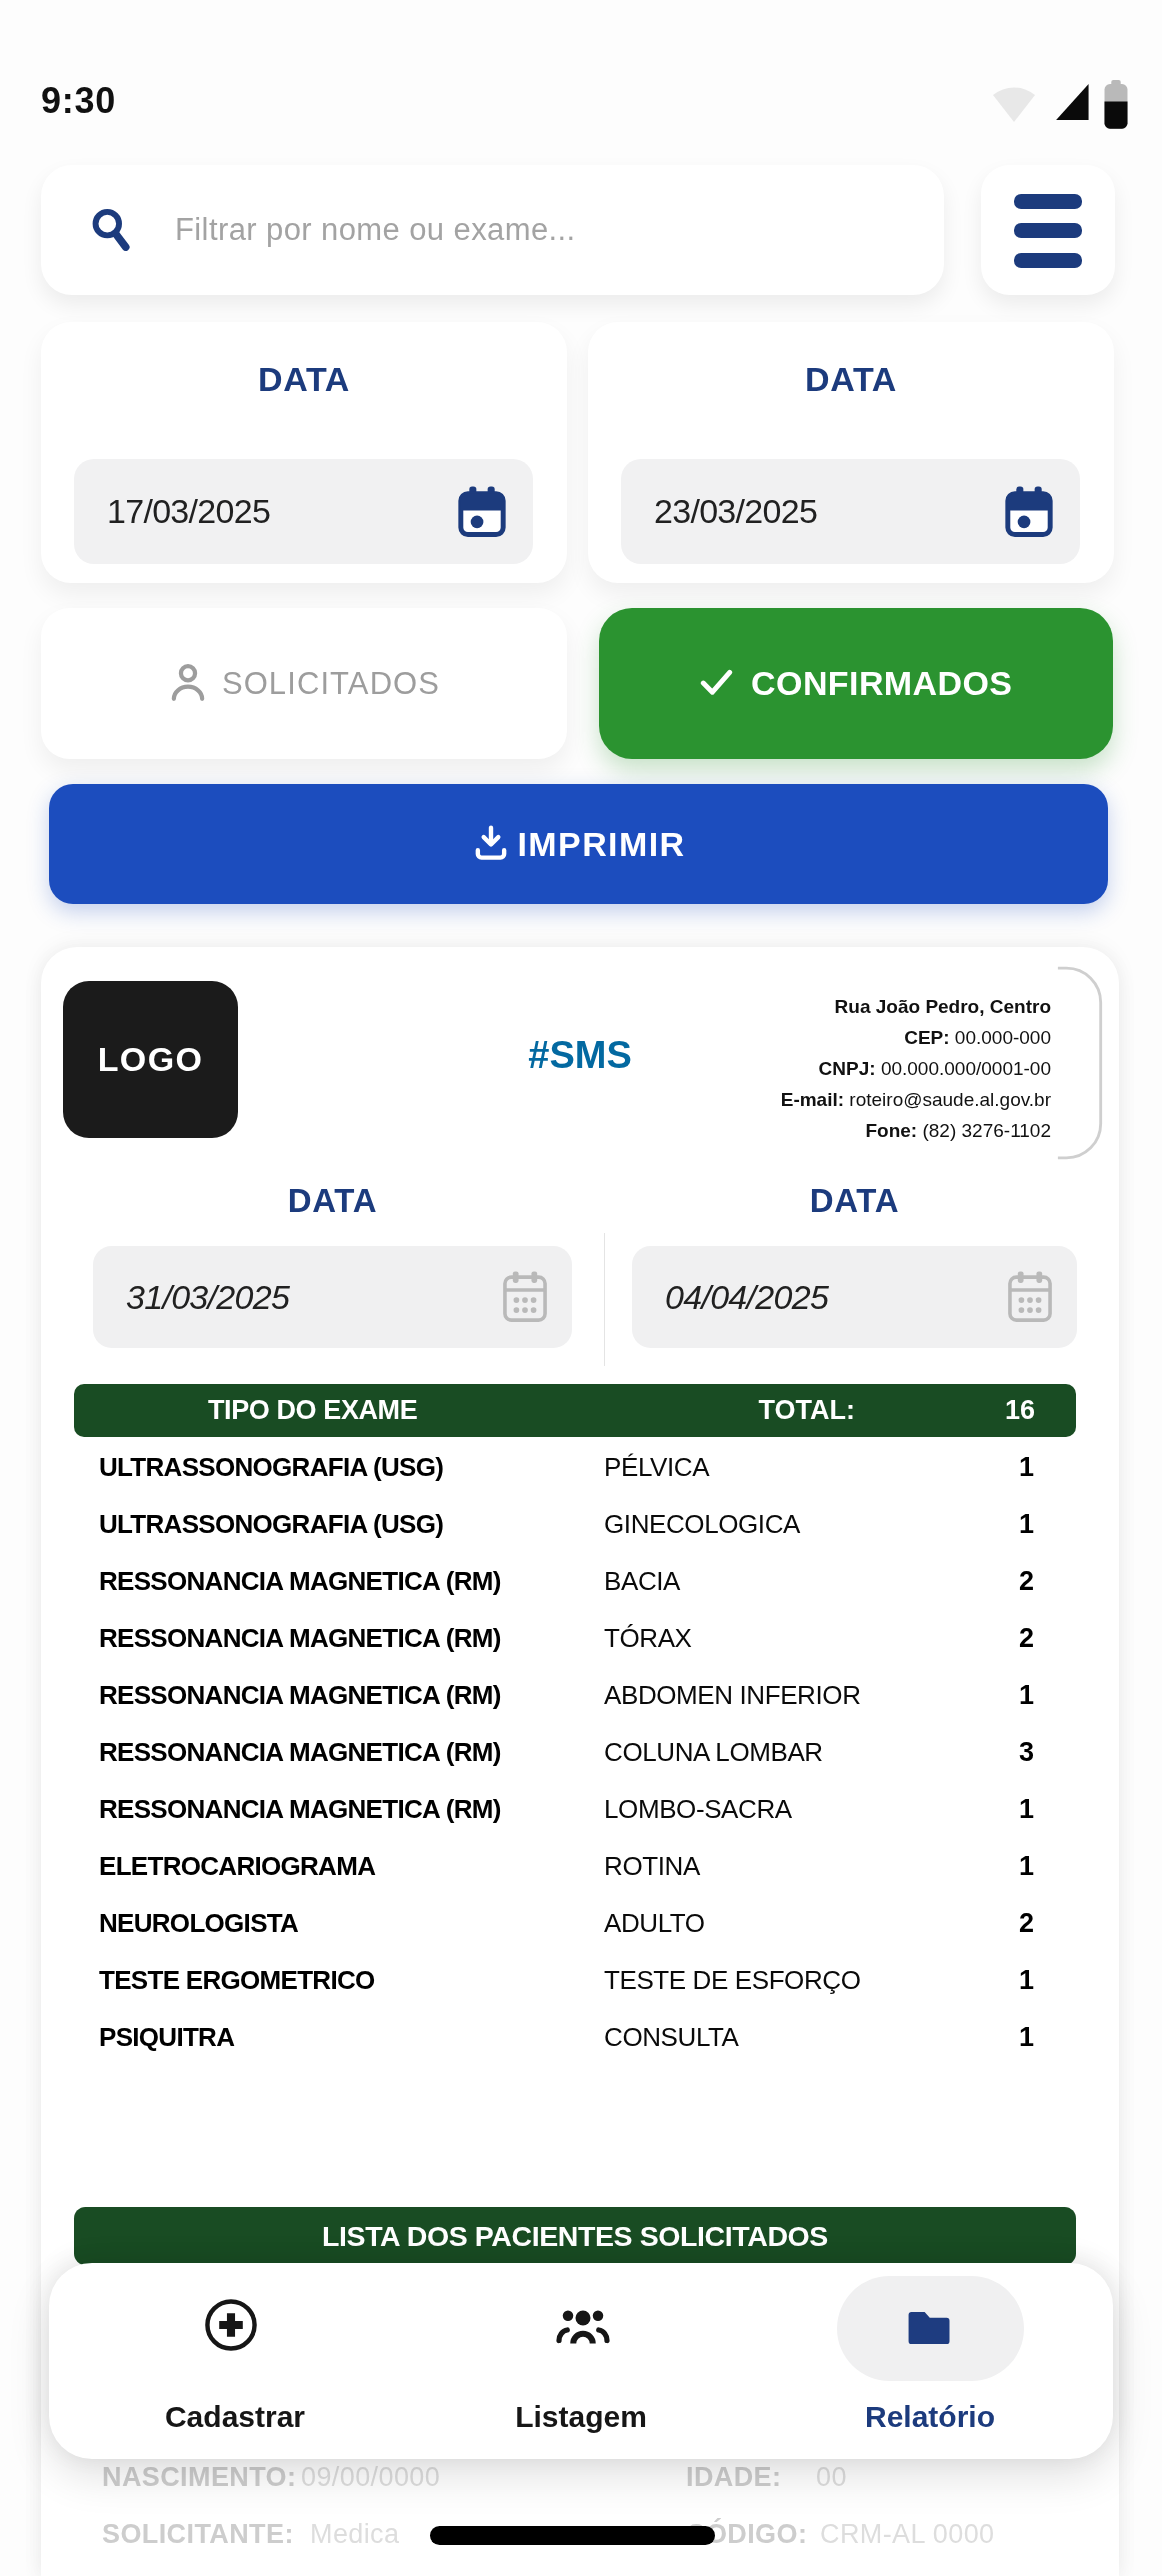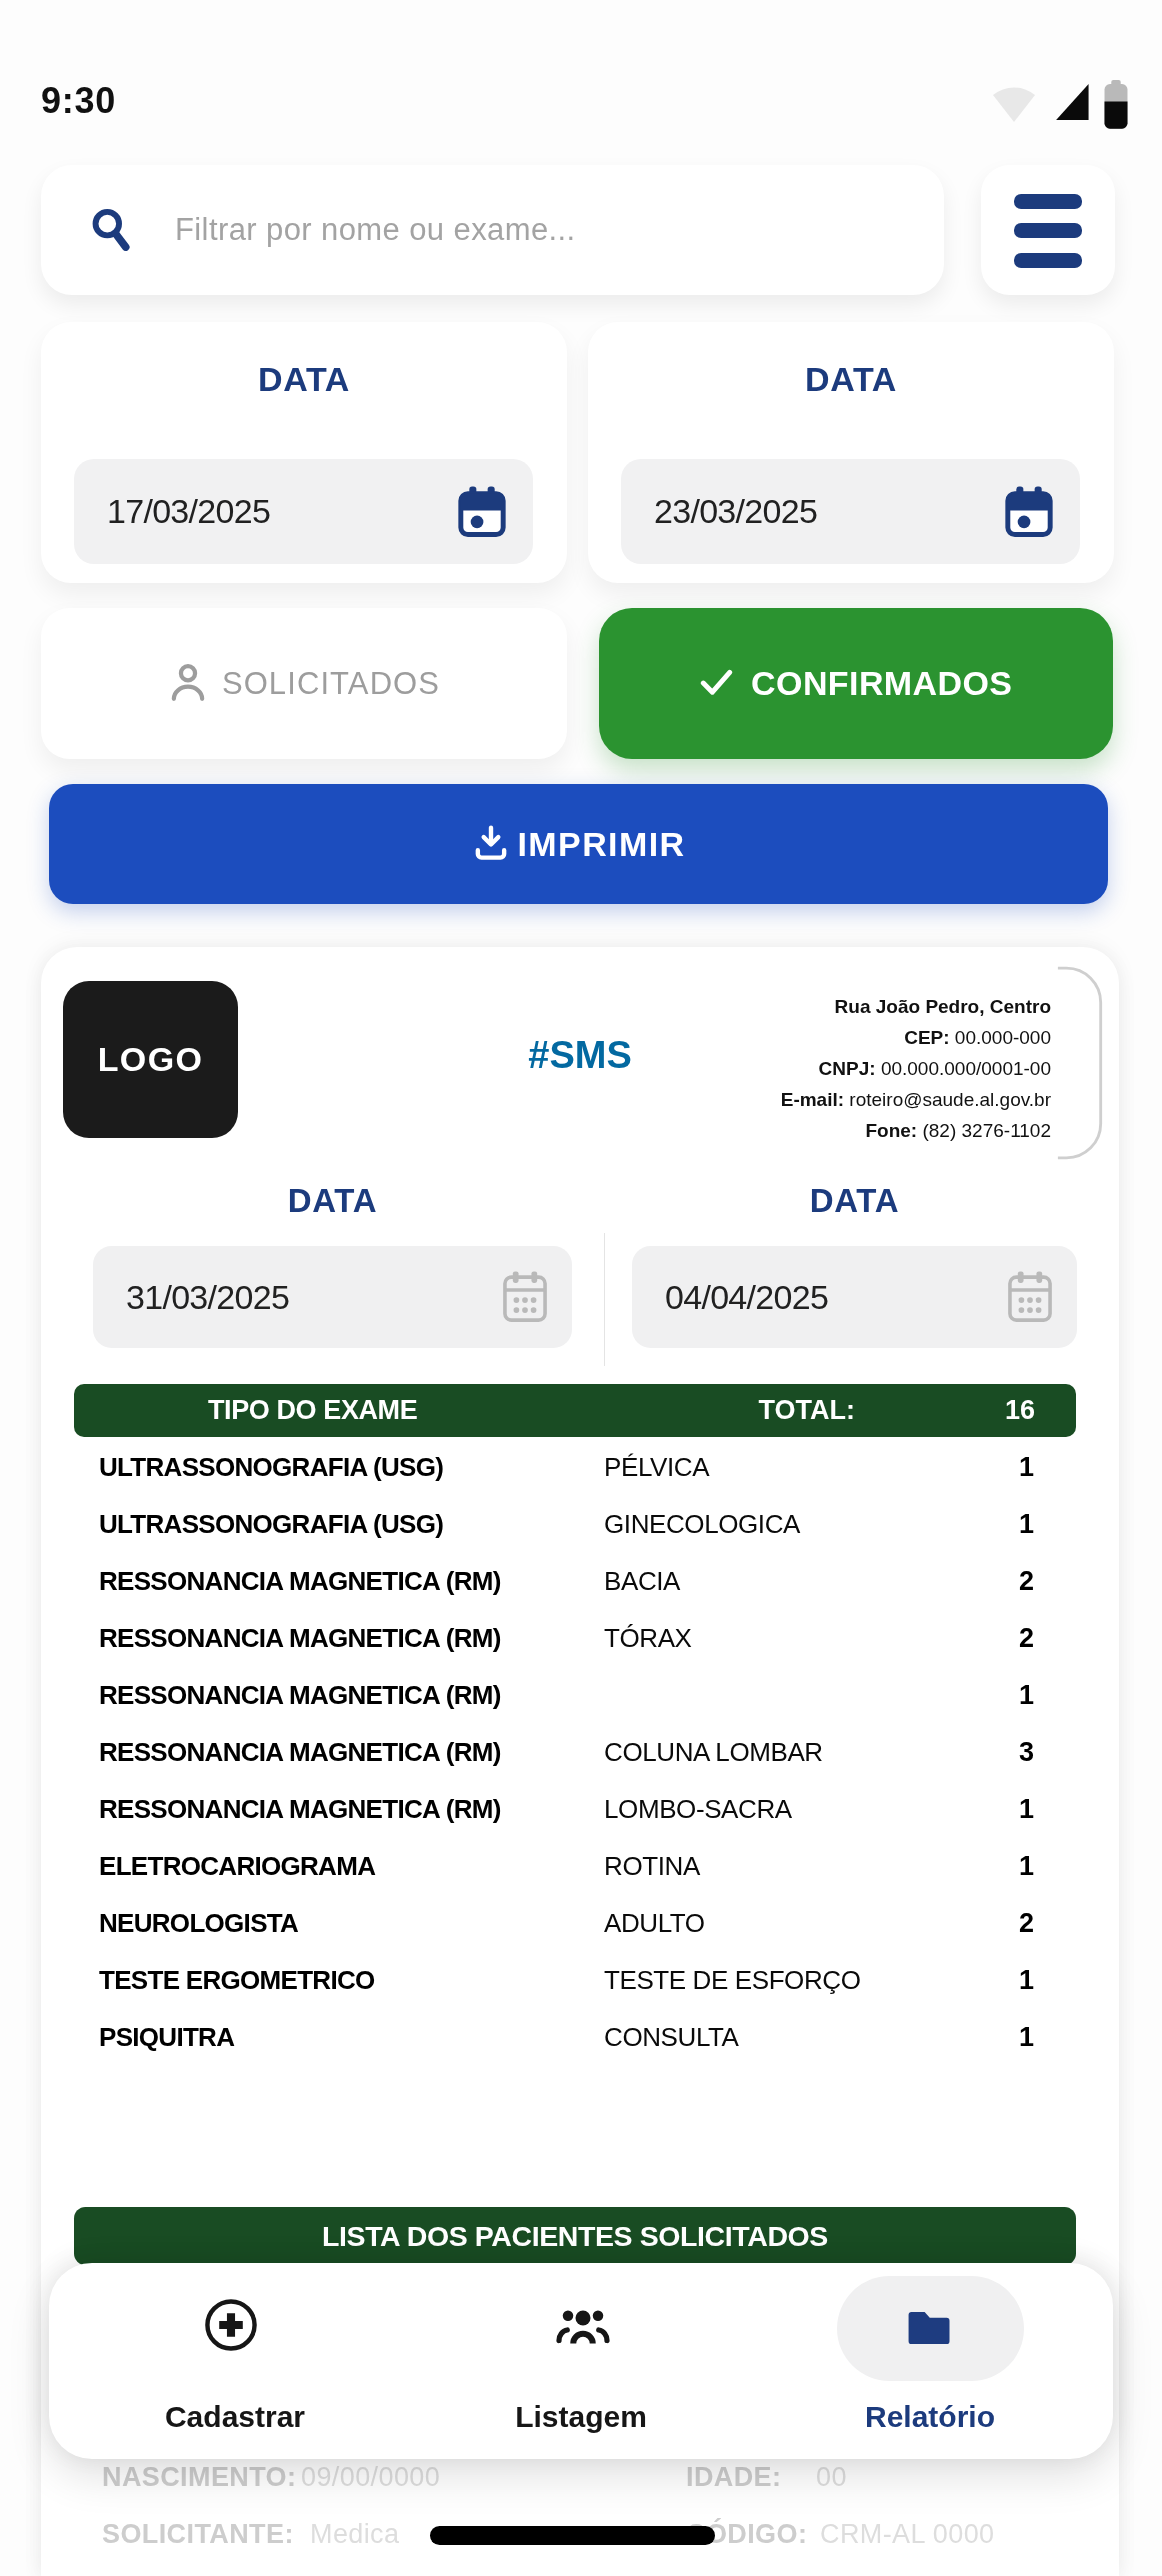--- a/index.html
+++ b/index.html
@@ -51,21 +51,21 @@
     display:flex;align-items:center;justify-content:center;}
   .logo-text{color:#fff;font-size:34px;font-weight:800;letter-spacing:1.4px;}
   .sms-title{position:absolute;left:0;top:87px;width:100%;text-align:center;font-size:38px;font-weight:800;color:#0369a1;}
   .addr{position:absolute;right:68px;top:44px;text-align:right;font-size:19px;line-height:31px;color:#111;}
   .addr b{font-weight:800;}
   .hdr-arc{position:absolute;right:14.2px;top:18.5px;}
 
   
   .rlabel{position:absolute;top:235px;text-align:center;font-size:33px;font-weight:800;color:var(--navy,#1c3b7d);letter-spacing:0.7px;}
   .rinput{position:absolute;top:299px;height:102px;background:#f0f0f1;border-radius:18.5px;display:flex;align-items:center;}
-  .rinput .dval{margin-left:33px;font-size:34px;color:#212121;letter-spacing:-0.7px;}
+  .rinput .dval{margin-left:33px;font-size:34px;color:#212121;letter-spacing:-0.7px;font-style:italic;}
   .rinput .calwrap{position:absolute;right:24px;top:24px;}
   .vdiv{position:absolute;left:563px;top:286px;width:1.4px;height:133px;background:#e4e4e4;}
 
   
   .thead{position:absolute;left:33px;top:437px;width:1002px;height:53px;background:var(--dark-green,#194c23);
     border-radius:10px;}
   .thead .t1{position:absolute;left:134px;top:0;height:53px;display:flex;align-items:center;color:#fff;
     font-weight:800;font-size:27px;letter-spacing:-0.4px;}
   .thead .t2{position:absolute;right:221px;top:0;height:53px;display:flex;align-items:center;color:#fff;
     font-weight:800;font-size:27px;}
@@ -278,20 +278,21 @@
           <span class="c2">BACIA</span>
           <span class="c3">2</span>
         </div>
       <div class="trow">
           <span class="c1">RESSONANCIA MAGNETICA (RM)</span>
           <span class="c2">TÓRAX</span>
           <span class="c3">2</span>
         </div>
       <div class="trow">
           <span class="c1">RESSONANCIA MAGNETICA (RM)</span>
+          <span class="c2">ABDOMEN INFERIOR</span>
           <span class="c3">1</span>
         </div>
       <div class="trow">
           <span class="c1">RESSONANCIA MAGNETICA (RM)</span>
           <span class="c2">COLUNA LOMBAR</span>
           <span class="c3">3</span>
         </div>
       <div class="trow">
           <span class="c1">RESSONANCIA MAGNETICA (RM)</span>
           <span class="c2">LOMBO-SACRA</span>

